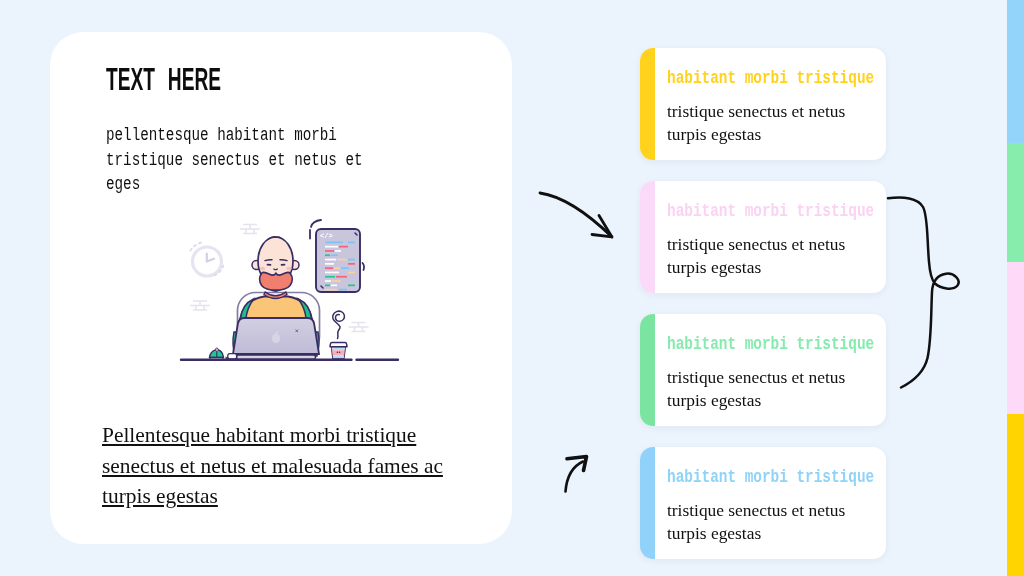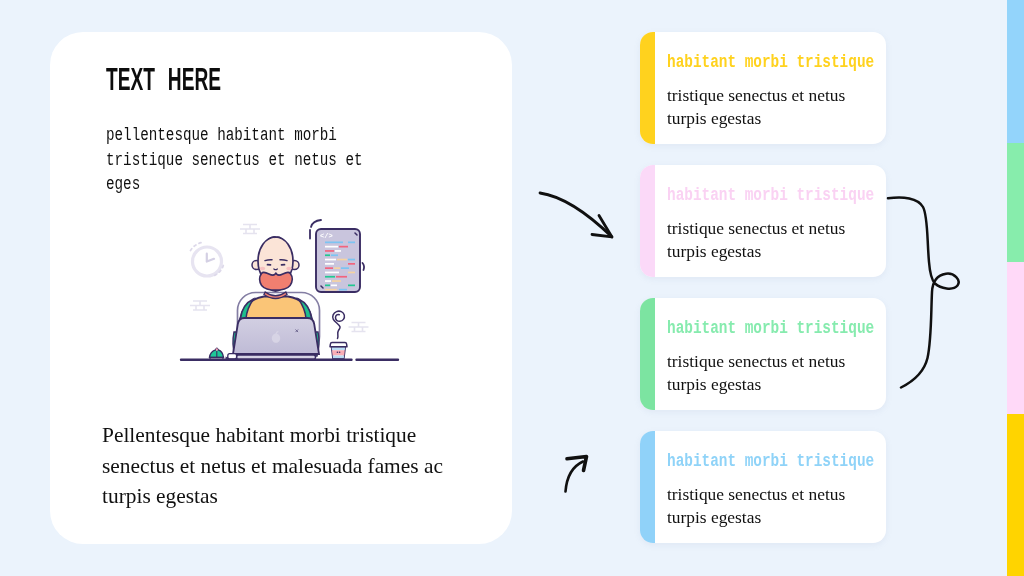--- a/index.html
+++ b/index.html
@@ -8,24 +8,24 @@
   .abs{position:absolute;}
   
   #leftcard{left:50px;top:32px;width:462px;height:512px;background:#fff;border-radius:33px;}
   #h1{left:106px;top:62px;font-family:"Liberation Sans",sans-serif;font-weight:bold;
       font-size:30.5px;color:#0d0d0d;transform:scaleX(0.628);transform-origin:left top;
       word-spacing:12px;white-space:nowrap;}
   .mono{font-family:"Liberation Mono",monospace;}
   #monopara{left:106px;top:123px;font-size:19px;line-height:24.5px;
       color:#111;width:348px;transform:scaleX(0.75);transform-origin:left top;}
   #serifpara{left:102px;top:420px;font-family:"Liberation Serif",serif;font-size:21.4px;
-      line-height:30.7px;color:#111;width:360px;}
+      line-height:30.7px;color:#111;width:360px;text-decoration:underline;}
   
   .card{left:640px;width:246px;height:112px;background:#fff;border-radius:13px;
-        box-shadow:0 2px 6px rgba(140,160,190,0.12);}
+        box-shadow:0 2px 6px rgba(140,160,190,0.12);margin-top:16px;}
   .bar{position:absolute;left:0;top:0;bottom:0;width:15px;border-radius:13px 0 0 13px;}
   .ctitle{position:absolute;left:27px;top:19px;font-family:"Liberation Mono",monospace;
         font-weight:bold;font-size:19px;transform:scaleX(0.757);transform-origin:left top;white-space:nowrap;}
   .cbody{position:absolute;left:27px;top:52px;font-family:Liberation Serif, serif;
         font-size:17.4px;line-height:22.5px;color:#111;width:200px;}
   
   .strip{left:1007px;width:17px;}
 </style>
 </head>
 <body>

